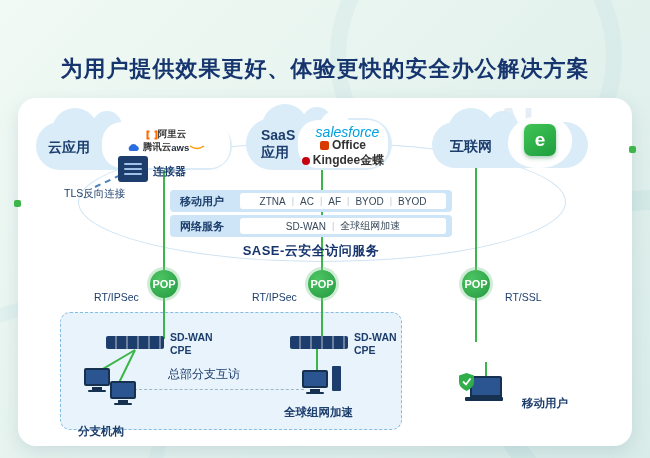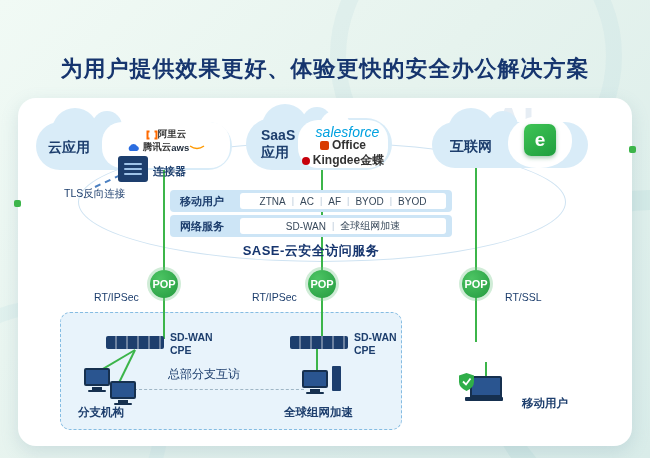--- a/index.html
+++ b/index.html
@@ -242,21 +242,21 @@
   <div class="pc" style="left:302px;top:370px;">
       <div class="scr"></div>
       <div class="base"></div>
       <div class="foot"></div>
     </div>
   <div class="tower" style="left:332px;top:366px;"></div>
 
   <div class="ic-line"></div>
   <div class="ic-label">总部分支互访</div>
 
-  <div class="site-label" style="left:78px;top:405px;text-align:center;">分支机构</div>
+  <div class="site-label" style="left:78px;top:424px;text-align:center;">分支机构</div>
   <div class="site-label" style="left:284px;top:405px;">全球组网加速</div>
 
   <div class="laptop">
       <div class="scr"></div>
       <div class="kbd"></div>
     </div>
   <svg class="shield" width="15" height="18">
     <path d="M7.5 0 L15 2.5 V9 Q15 14.5 7.5 18 Q0 14.5 0 9 V2.5 Z" fill="#2fae49"></path>
     <path d="M4 8.5 L7 11.5 L11.5 5.5" stroke="#ffffff" stroke-width="1.8" fill="none"></path>
   </svg>

